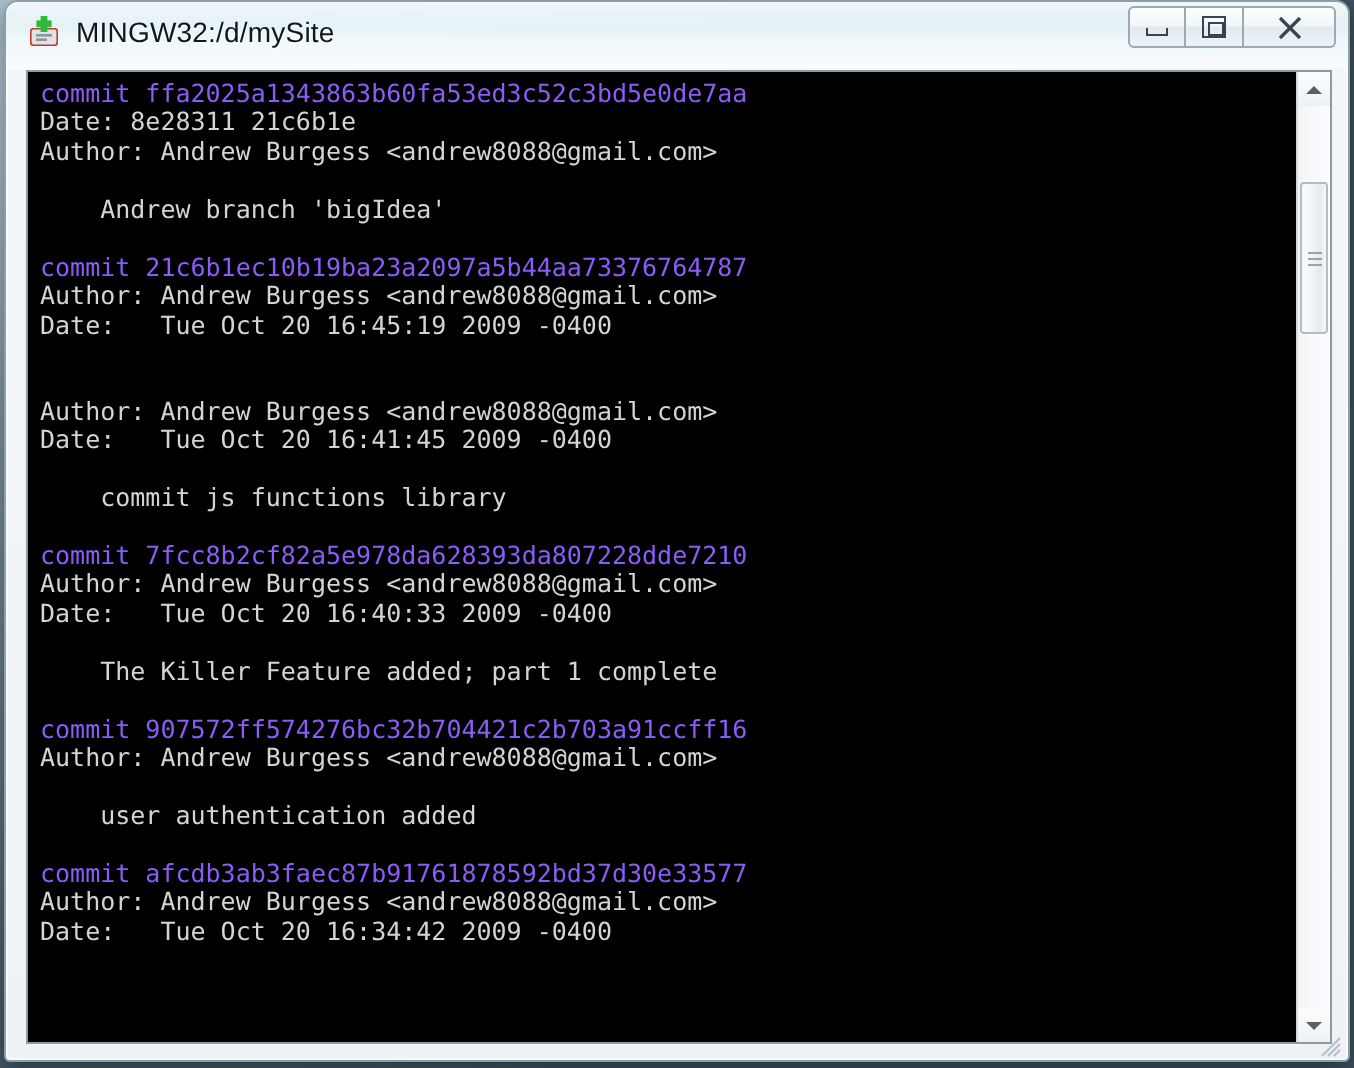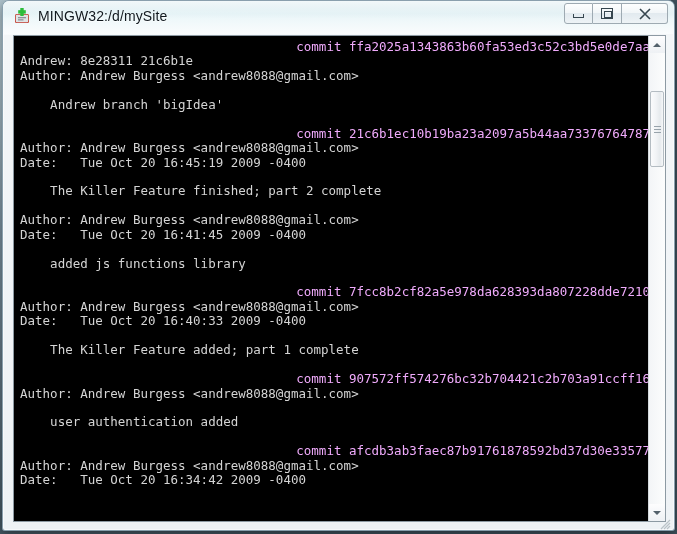--- a/index.html
+++ b/index.html
@@ -175,21 +175,21 @@
 
   .term-line {
     font-family: "DejaVu Sans Mono", "Liberation Mono", monospace;
     font-size: 12.5px;
     line-height: 14.45px;
     white-space: pre;
     color: #d8d8d8;
     letter-spacing: 0px;
     height: 14.45px;
   }
-  .c-commit { color: #f0abfc; text-align: right; }
+  .c-commit { color: #8b5cf6; }
   .c-plain  { color: #d4d4d4; }
 
   
   .scrollbar {
     position: absolute;
     right: 0;
     top: 0;
     width: 17px;
     height: 485px;
     background: linear-gradient(to right, #f3f5f7, #fcfdfd);
@@ -291,35 +291,34 @@
             </svg>
           </div>
         </div>
       </div>
     </div>
 
     <div class="console-outer">
 
       <div class="console" id="console">
           <div class="term-line c-commit">commit ffa2025a1343863b60fa53ed3c52c3bd5e0de7aa</div>
-          <div class="term-line c-plain">Andrew: 8e28311 21c6b1e</div>
+          <div class="term-line c-plain">Date: 8e28311 21c6b1e</div>
           <div class="term-line c-plain">Author: Andrew Burgess &lt;andrew8088@gmail.com&gt;</div>
           <div class="term-line c-plain"> </div>
           <div class="term-line c-plain">    Andrew branch 'bigIdea'</div>
           <div class="term-line c-plain"> </div>
           <div class="term-line c-commit">commit 21c6b1ec10b19ba23a2097a5b44aa73376764787</div>
           <div class="term-line c-plain">Author: Andrew Burgess &lt;andrew8088@gmail.com&gt;</div>
           <div class="term-line c-plain">Date:   Tue Oct 20 16:45:19 2009 -0400</div>
           <div class="term-line c-plain"> </div>
-          <div class="term-line c-plain">    The Killer Feature finished; part 2 complete</div>
           <div class="term-line c-plain"> </div>
           <div class="term-line c-plain">Author: Andrew Burgess &lt;andrew8088@gmail.com&gt;</div>
           <div class="term-line c-plain">Date:   Tue Oct 20 16:41:45 2009 -0400</div>
           <div class="term-line c-plain"> </div>
-          <div class="term-line c-plain">    added js functions library</div>
+          <div class="term-line c-plain">    commit js functions library</div>
           <div class="term-line c-plain"> </div>
           <div class="term-line c-commit">commit 7fcc8b2cf82a5e978da628393da807228dde7210</div>
           <div class="term-line c-plain">Author: Andrew Burgess &lt;andrew8088@gmail.com&gt;</div>
           <div class="term-line c-plain">Date:   Tue Oct 20 16:40:33 2009 -0400</div>
           <div class="term-line c-plain"> </div>
           <div class="term-line c-plain">    The Killer Feature added; part 1 complete</div>
           <div class="term-line c-plain"> </div>
           <div class="term-line c-commit">commit 907572ff574276bc32b704421c2b703a91ccff16</div>
           <div class="term-line c-plain">Author: Andrew Burgess &lt;andrew8088@gmail.com&gt;</div>
           <div class="term-line c-plain"> </div>

